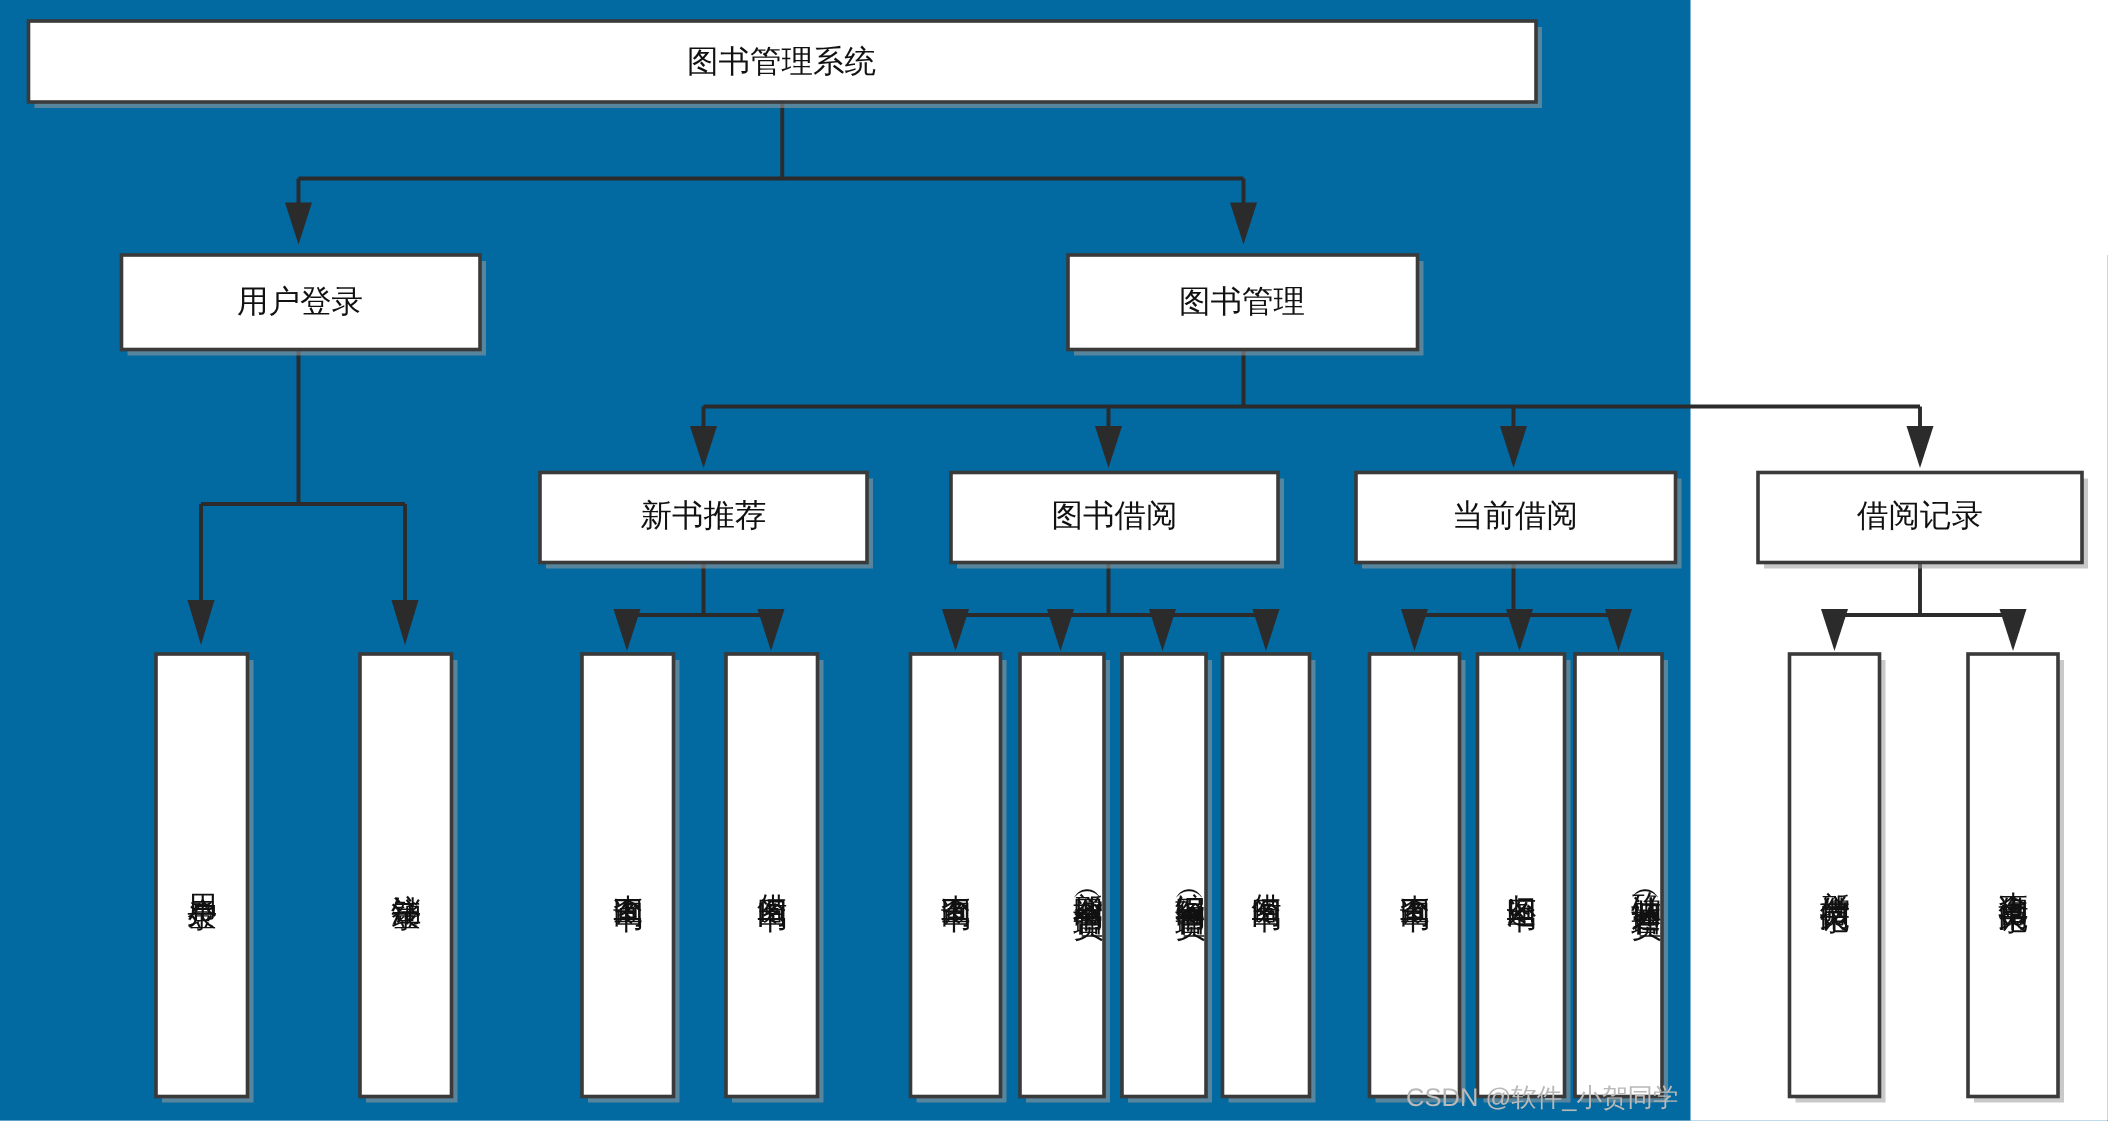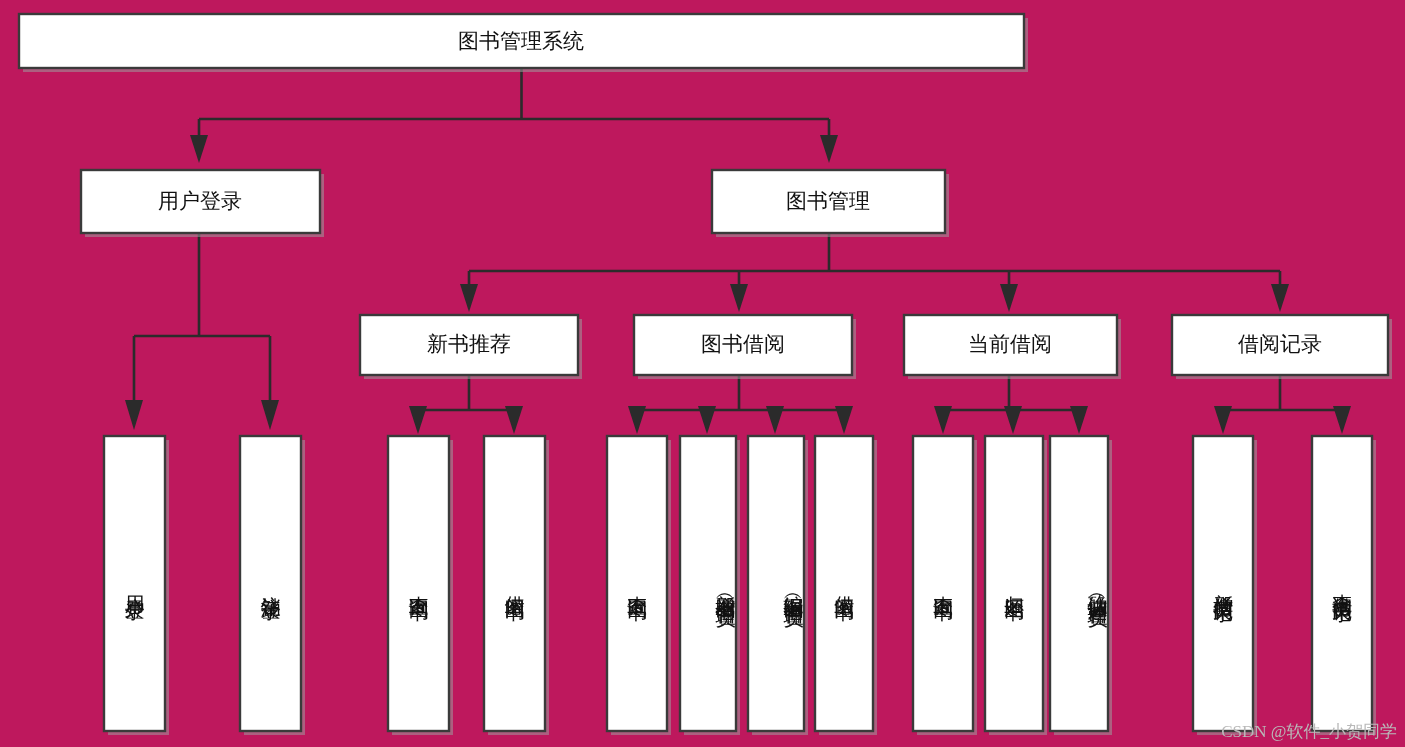--- a/index.html
+++ b/index.html
@@ -9,23 +9,23 @@
     background: #ffffff;
   }
   body {
     width: 1405px;
     height: 747px;
     font-family: "DejaVu Sans", "Liberation Sans", sans-serif;
     overflow: hidden;
   }
   #diagram-root {
     position: relative;
-    width: 1405px;
+    width: 1127px;
     height: 747px;
-    background: #be185d;
+    background: #0369a1;
   }
   svg.diagram-canvas {
     position: absolute;
     top: 0;
     left: 0;
     width: 1405px;
     height: 747px;
     display: block;
   }
   .node-box {
@@ -66,21 +66,21 @@
     line-height: 1.08;
     letter-spacing: 2px;
     color: #111111;
     white-space: nowrap;
     pointer-events: none;
   }
   .watermark {
     position: absolute;
     right: 8px;
     bottom: 4px;
-    font-family: Liberation Serif, serif;
+    font-family: Liberation Sans, sans-serif;
     font-size: 17px;
     color: #b9b9b9;
     white-space: nowrap;
     user-select: none;
   }
 </style>
 </head>
 <body>
 
 <div id="diagram-root">

